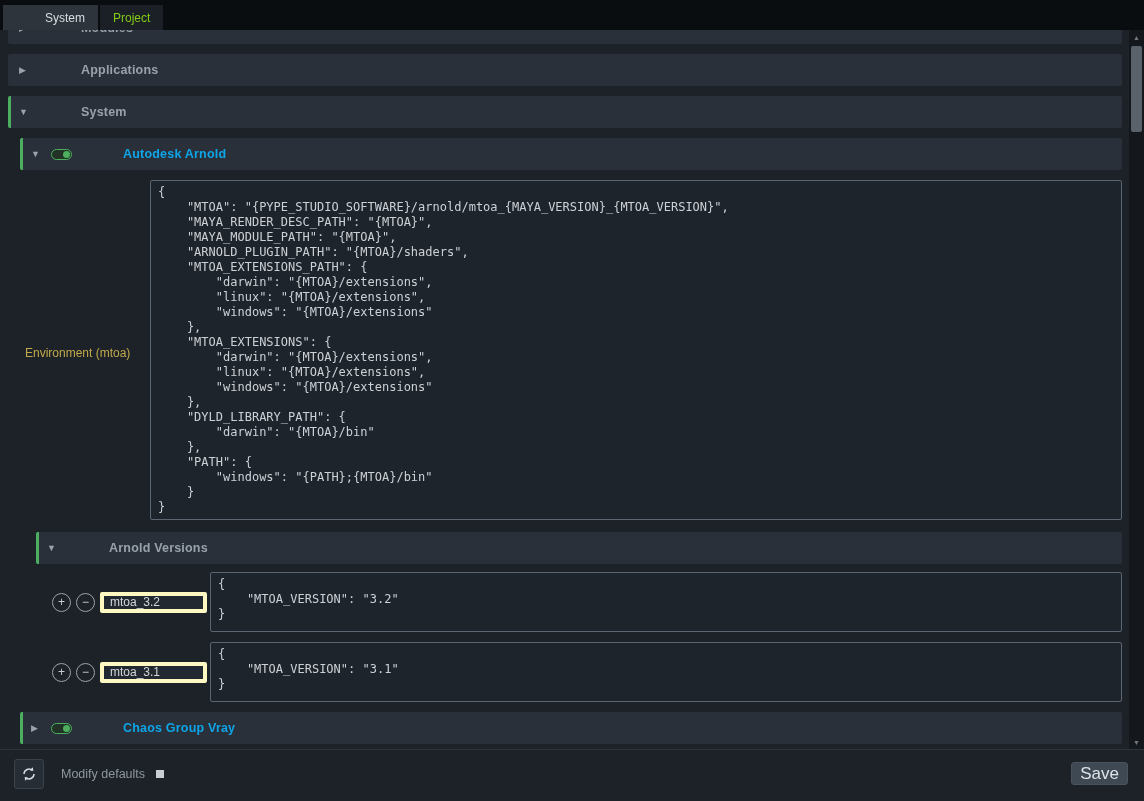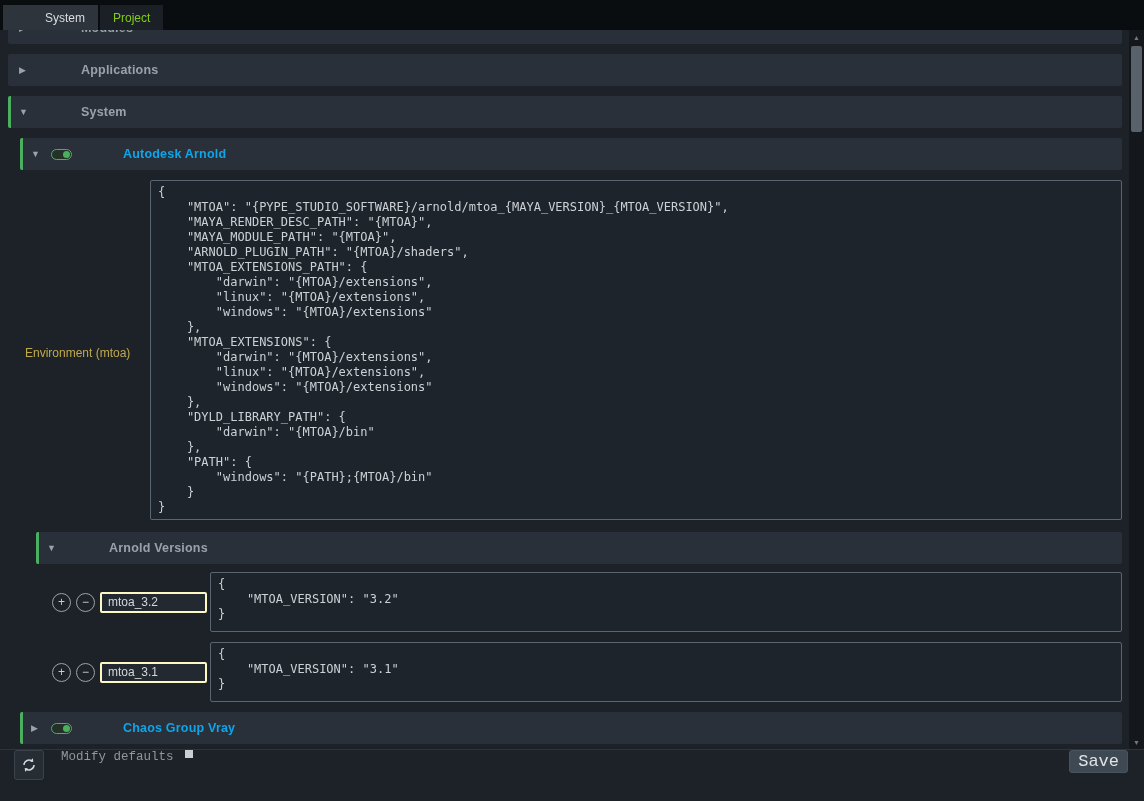--- a/index.html
+++ b/index.html
@@ -71,40 +71,40 @@
   .sub-block .hdr { margin-top:12px; margin-bottom:8px; }
   .ver-row { display:flex; align-items:center; margin-bottom:10px; }
   .ver-controls { flex:none; display:flex; align-items:center; gap:5px; padding-left:16px; }
   .circle-btn {
     width:19px; height:19px; border-radius:50%; border:1px solid #9aa2aa;
     background:transparent; color:#c9ced3; font-size:12px; line-height:1;
     display:flex; align-items:center; justify-content:center; padding:0;
     cursor:default; font-family:inherit;
   }
   .name-input {
-    width:107px; height:21px; background:#232930; border:2px solid #fef9c3; border-radius:2px;
+    width:107px; height:21px; background:#232930; border:4px solid #fef9c3; border-radius:2px;
     color:#d3d7da; font-size:12px; padding:0 6px; outline:none; font-family:inherit;
   }
   .ver-code { flex:1; height:60px; margin-left:3px; }
 
   
   .scrollbar { position:absolute; top:0; right:0; bottom:0; width:15px; background:#14181d; }
   .sb-btn {
     position:absolute; left:0; right:0; height:14px;
     display:flex; align-items:center; justify-content:center;
     font-size:7px; color:#707982; cursor:default;
   }
   .sb-btn.up { top:0; } .sb-btn.down { bottom:0; }
   .sb-thumb { position:absolute; top:16px; left:2px; right:2px; height:86px; background:#59626b; border-radius:2px; }
 
   
   .footer {
     position:absolute; left:0; right:0; top:749px; height:52px;
     background:#1c2228; border-top:1px solid #2d343c;
-    display:flex; padding:0 16px 4px 14px;font-family:Liberation Mono, monospace;
+    display:flex; align-items:center; padding:0 16px 4px 14px;
   }
   .refresh-btn {
     width:30px; height:30px; background:#262d35; border:1px solid #3a424b; border-radius:3px;
     display:flex; align-items:center; justify-content:center; cursor:default; padding:0;
   }
   .modify-label { margin-left:17px; font-size:12.5px; color:#8f979e; }
   .modify-check { margin-left:11px; width:8px; height:8px; background:#c9ced2; display:inline-block; }
   .footer-spacer { flex:1; }
   .save-btn {
     min-width:36px; height:23px; padding:0 8px; background:#3f4954; border:1px solid #49535e;

